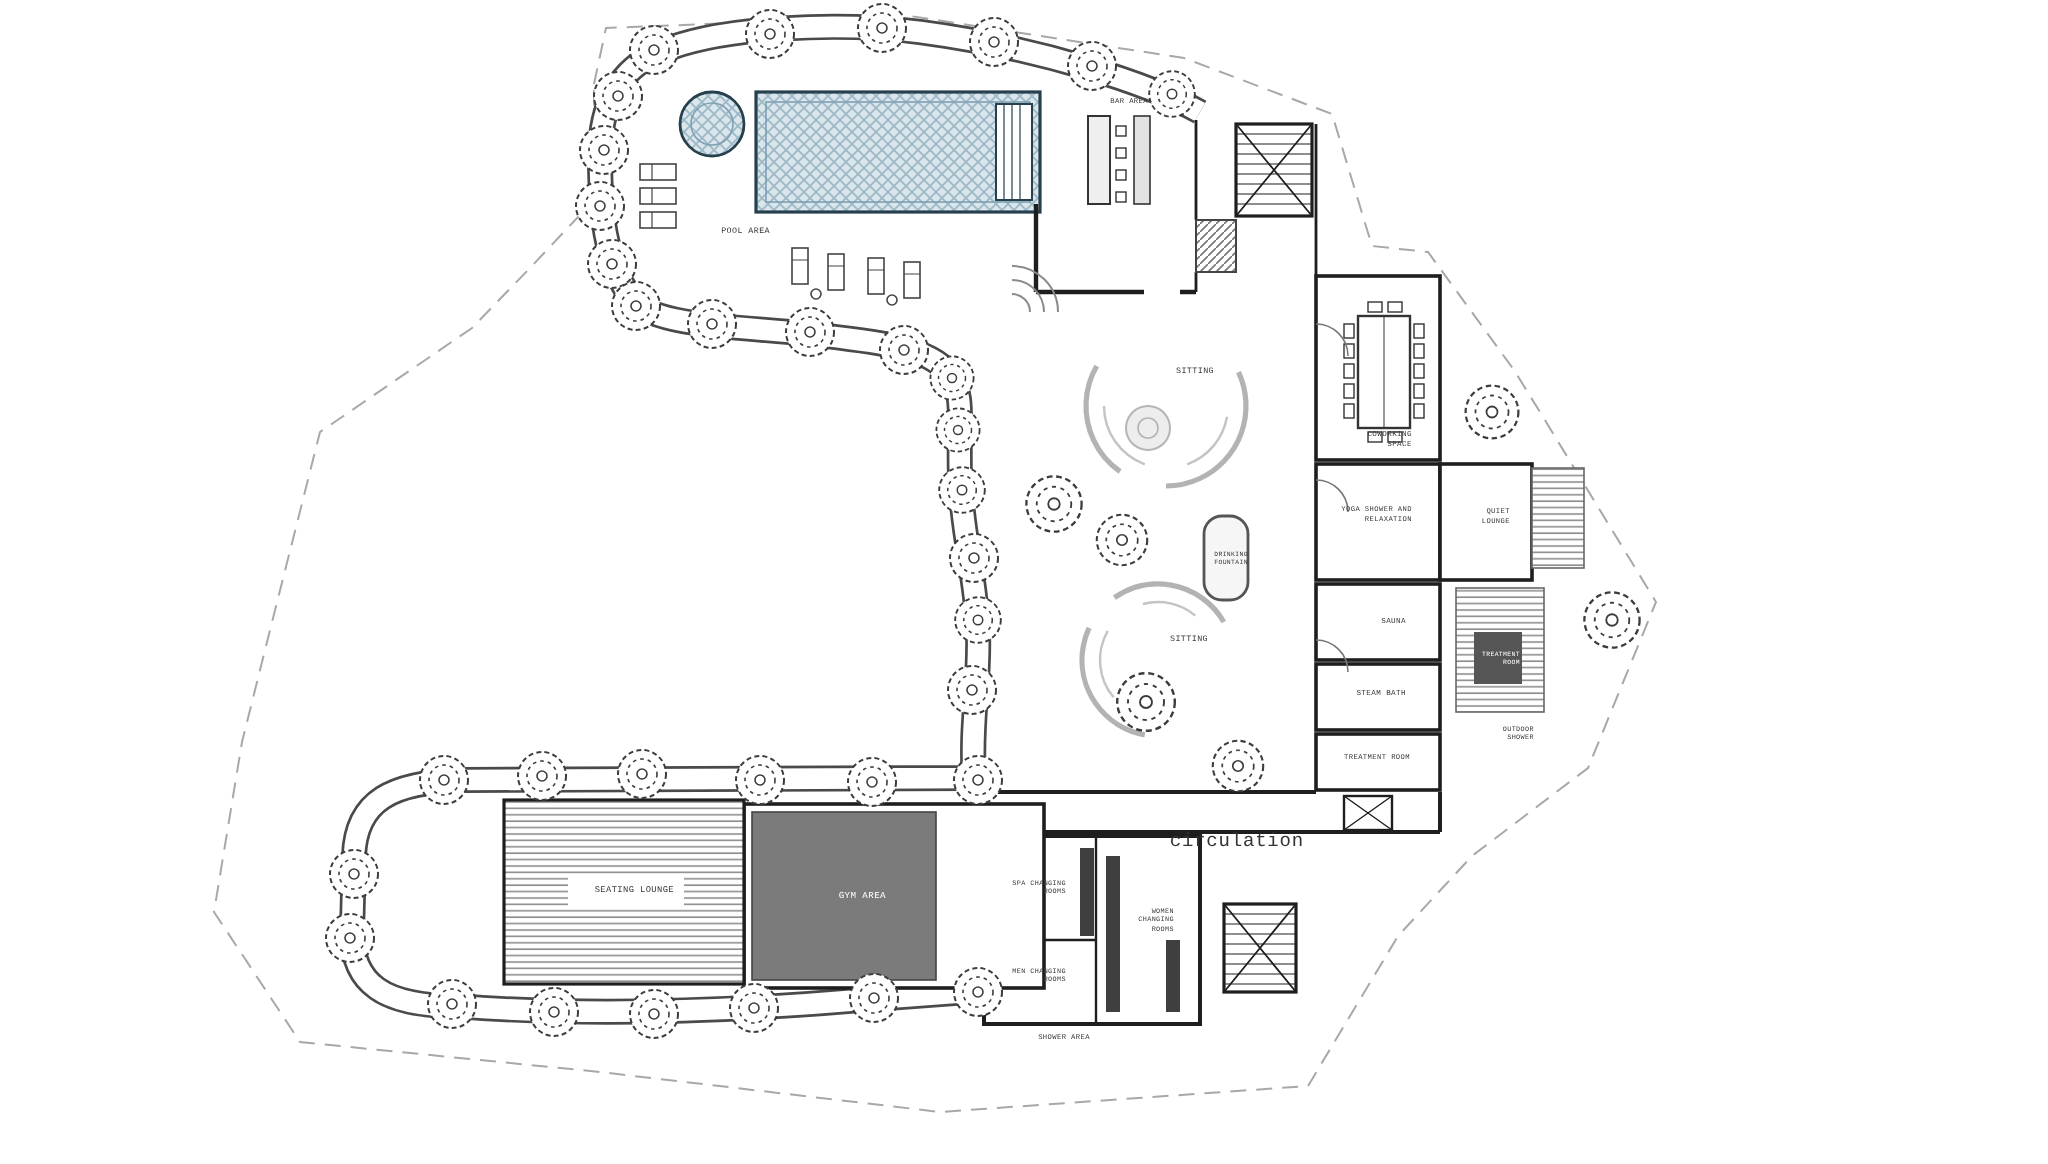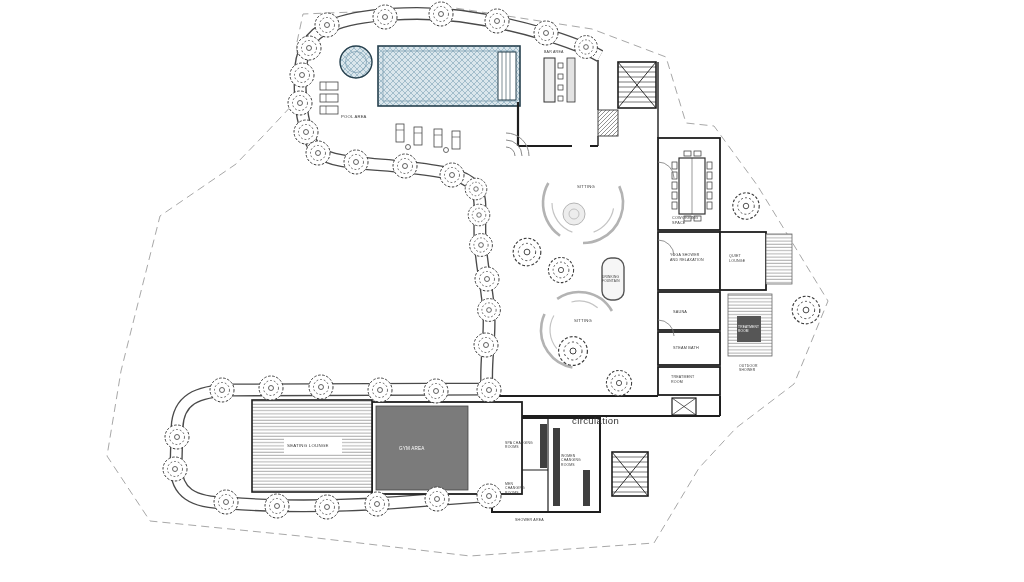--- a/index.html
+++ b/index.html
@@ -1,20 +1,20 @@
 <!DOCTYPE html>
 <html><head>
 <meta charset="utf-8">
 <style>
   html,body{margin:0;padding:0;background:#ffffff;}
   .stage{position:relative;width:1024px;height:582px;background:#ffffff;overflow:hidden;
          font-family:"Liberation Sans",sans-serif;}
   .stage svg{position:absolute;left:0;top:0;}
-  .lbl{position:absolute;transform:translate(-50%,-50%);text-align:left;color:#3a3a3a;
-       line-height:1.3;letter-spacing:.2px;font-weight:500;}
+  .lbl{position:absolute;transform:translate(-50%,-50%);text-align:right;color:#3a3a3a;
+       line-height:1.3;letter-spacing:.2px;font-weight:500;font-family:Liberation Mono, monospace;}
   .lbl.white{color:#ffffff;}
   .lbl.big{font-weight:400;color:#333;letter-spacing:.4px;}
 </style>
 </head>
 <body>
 
 <div class="stage">
 <svg width="1024" height="582" viewBox="0 0 1024 582">
   <defs>
     <pattern id="poolHatch" width="6" height="6" patternUnits="userSpaceOnUse">

